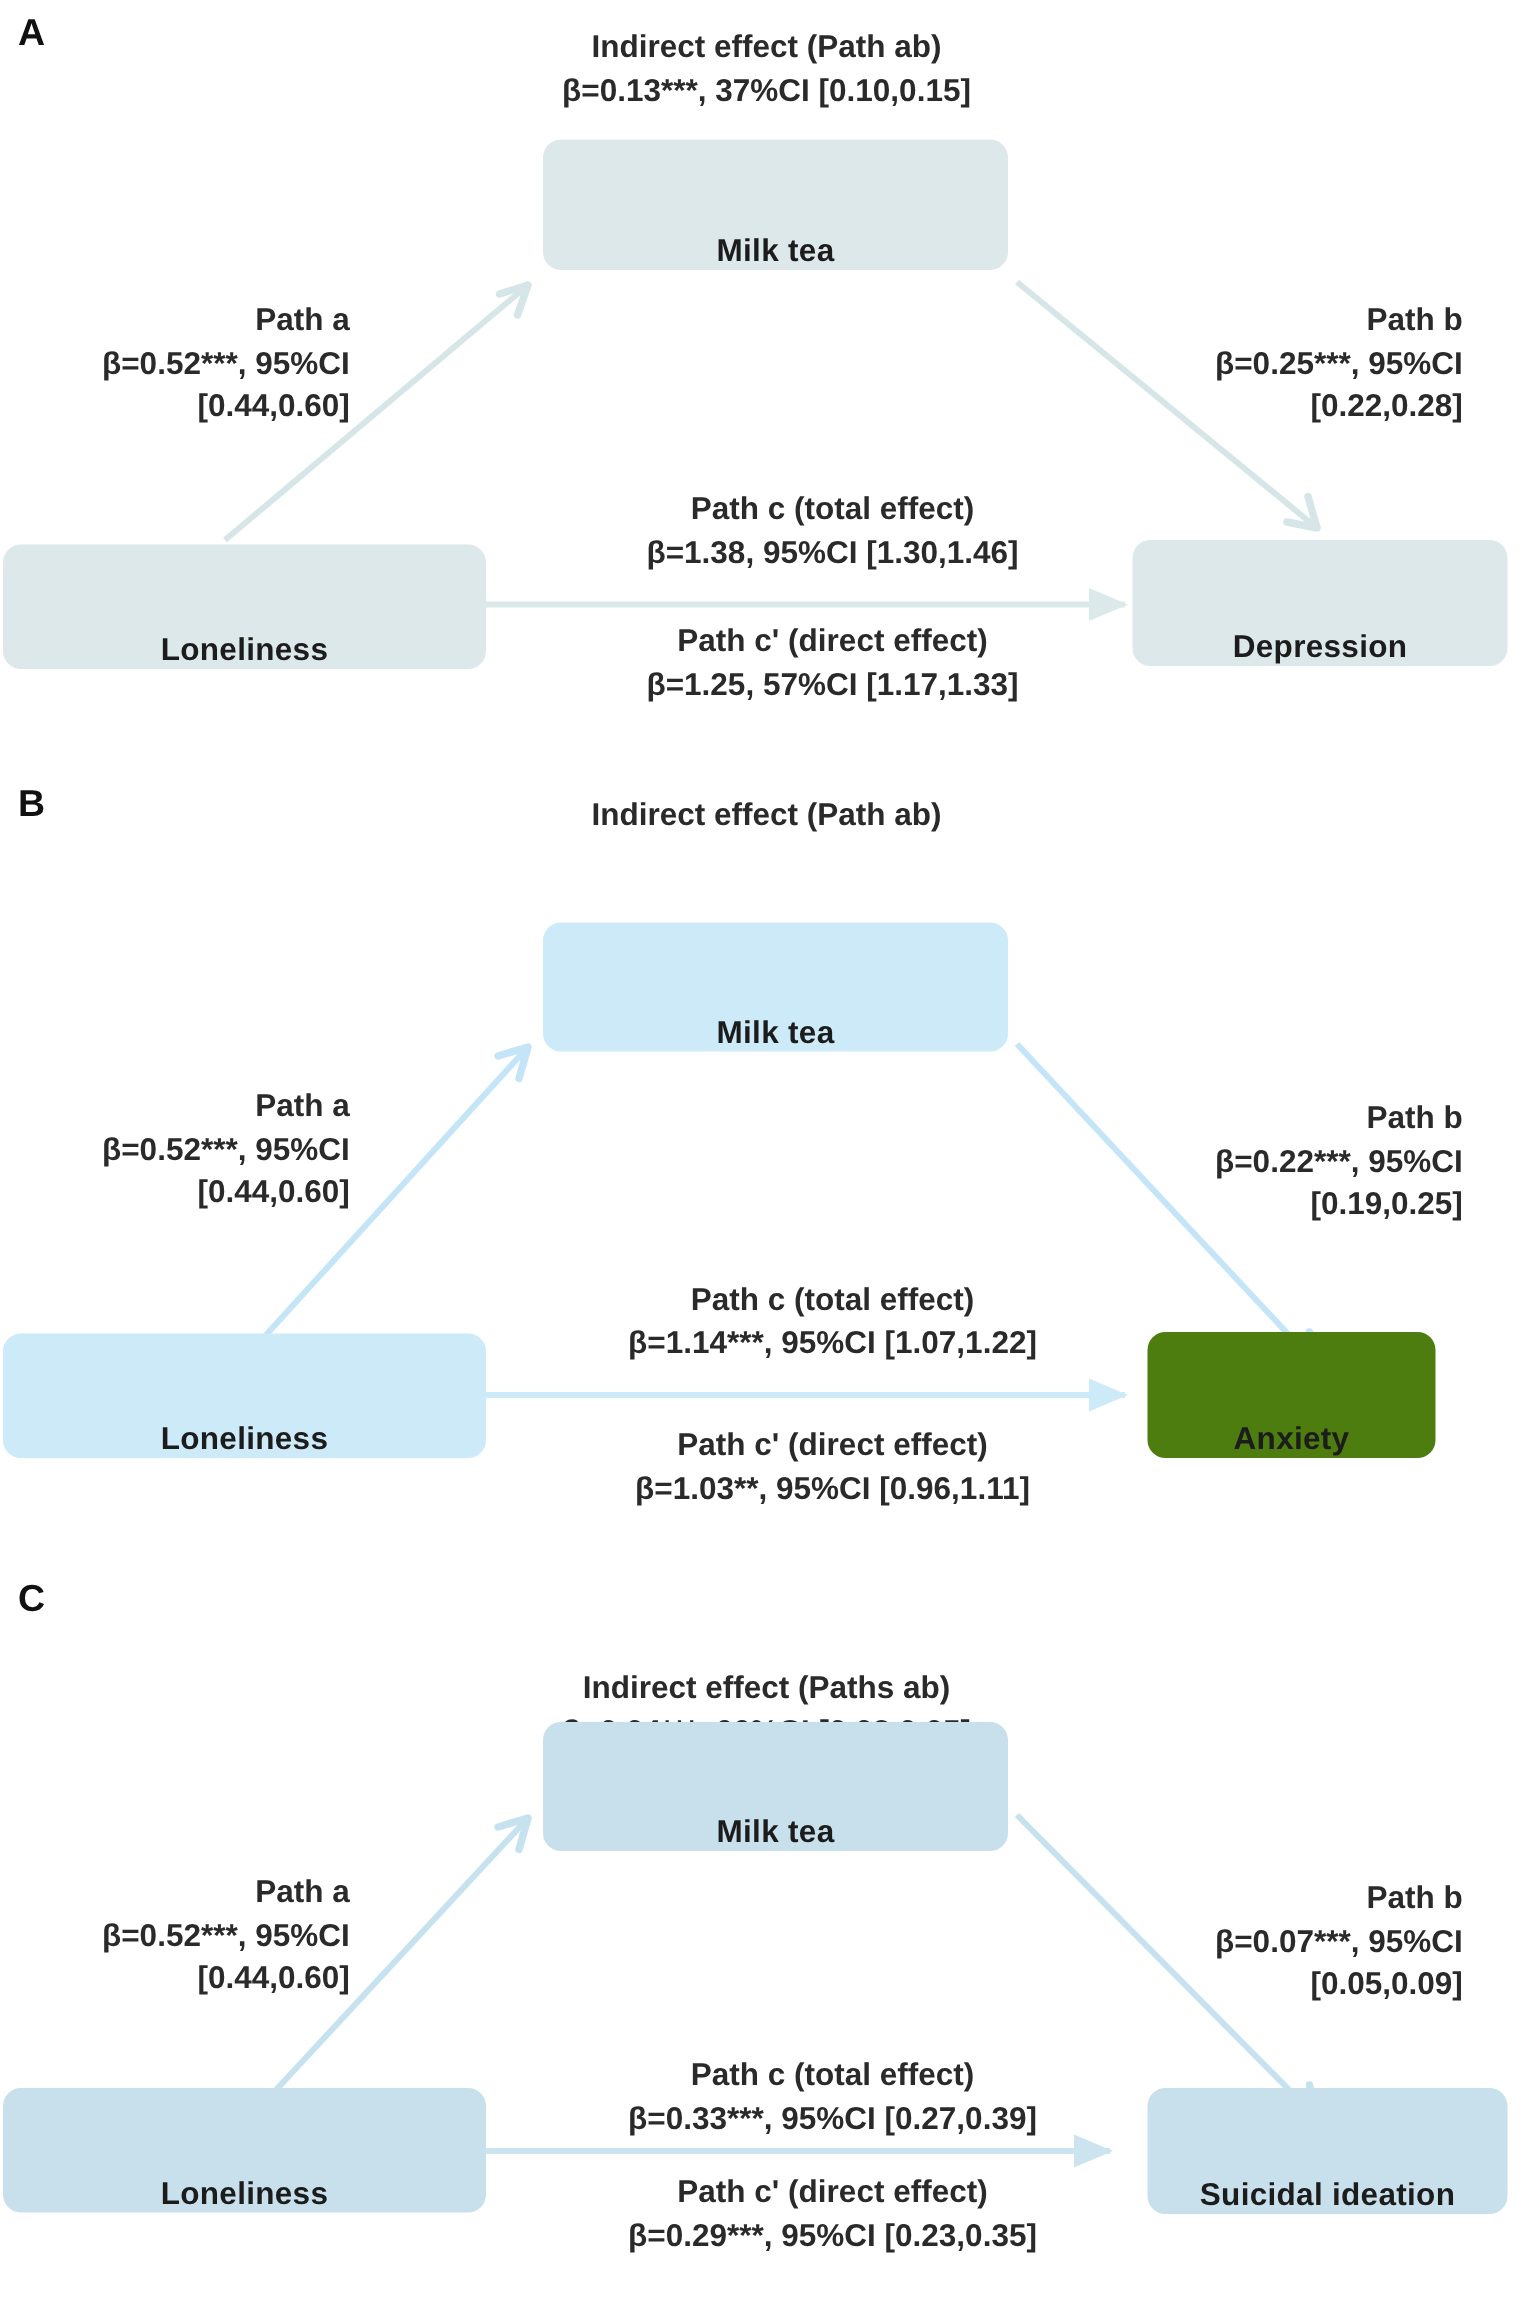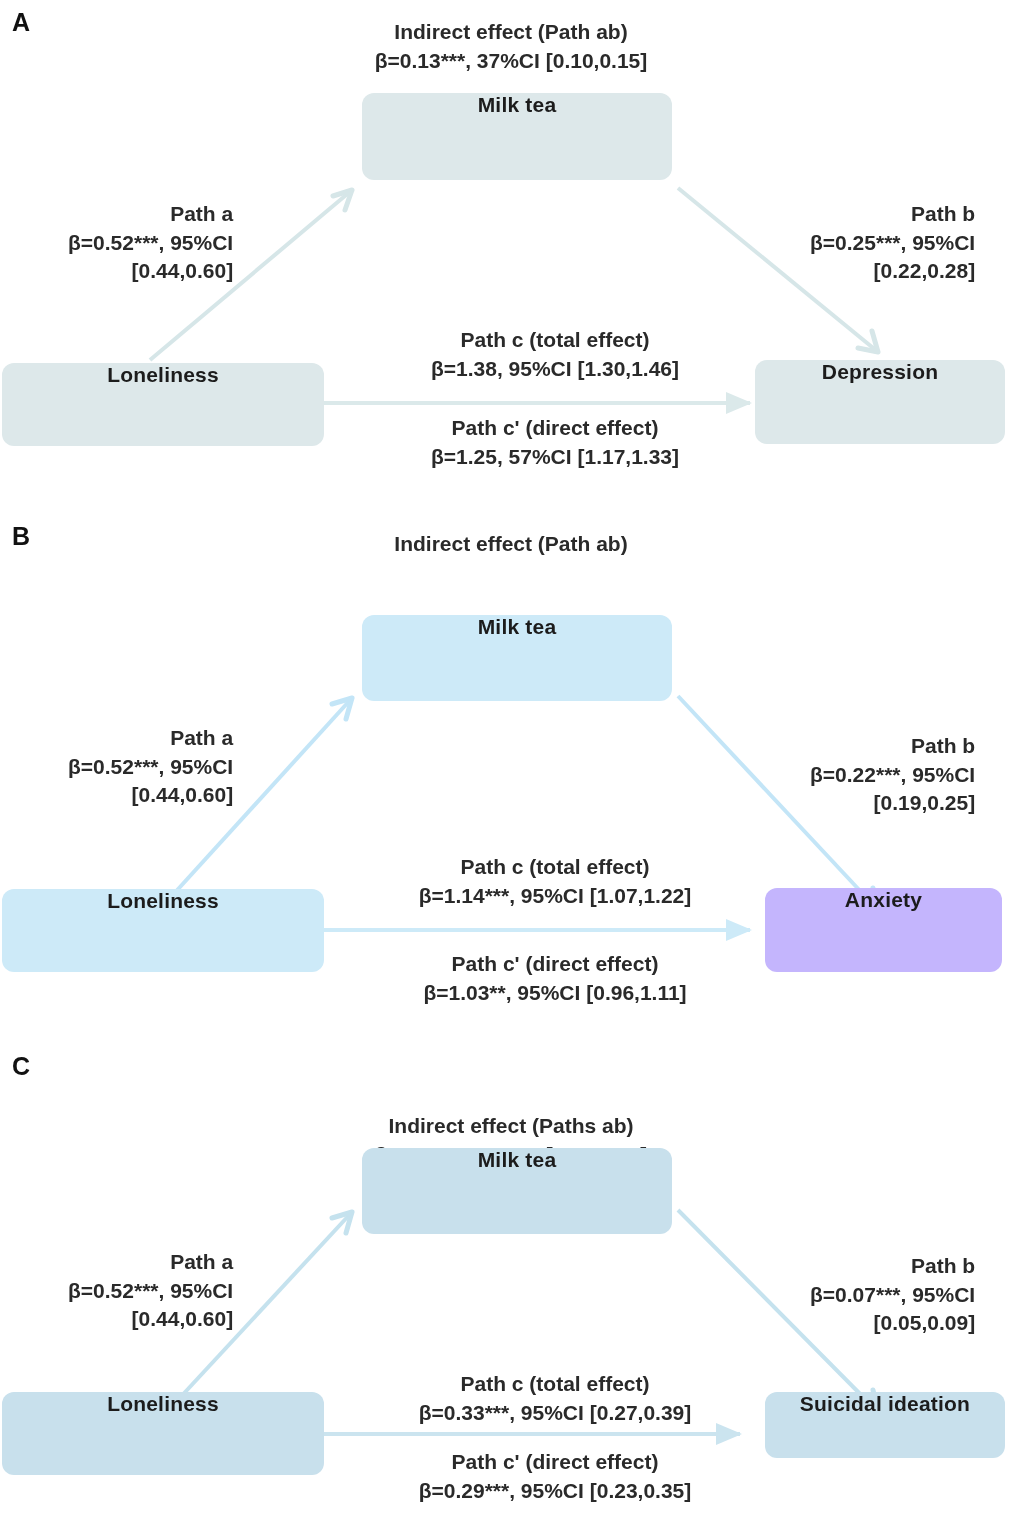--- a/index.html
+++ b/index.html
@@ -34,21 +34,21 @@
     font-size: 25px;
     font-weight: bold;
     color: #111;
     letter-spacing: 0px;
   }
 
   .node {
     position: absolute;
     border-radius: 12px;
     display: flex;
-    align-items: flex-start;
+    align-items: flex-end;
     justify-content: center;
     box-sizing: border-box;
   }
   .node-label {
     font-size: 21px;
     font-weight: bold;
     color: #1c1c1c;
     white-space: nowrap;
     letter-spacing: 0.2px;
   }
@@ -173,21 +173,21 @@
 
     <div class="edge-label center" style="left:335px; top:440px; width:440px;">
       <div>Path c' (direct effect)</div>
       <div>β=1.03**, 95%CI [0.96,1.11]</div>
     </div>
 
     <div class="node" style="left:2px; top:379px; width:322px; height:83px; background:#cdeaf8;">
       <span class="node-label">Loneliness</span>
     </div>
 
-    <div class="node" style="left:765px; top:378px; width:237px; height:84px; background:#c4b5fd;">
+    <div class="node" style="left:765px; top:378px; width:192px; height:84px; background:#4d7c0f;">
       <span class="node-label">Anxiety</span>
     </div>
   </div>
 
   <div class="panel" id="panel-C">
 
     <svg class="arrows" height="501" viewBox="0 0 1022 501">
       <path d="M 150 400 L 352 182" stroke="#c5e2ee" stroke-width="4" fill="none"></path>
       <path d="M 352 182 L 332 188 M 352 182 L 346 203" stroke="#c5e2ee" stroke-width="5" fill="none" stroke-linecap="round"></path>
       <path d="M 678 180 L 878 382" stroke="#c5e2ee" stroke-width="4" fill="none"></path>
@@ -226,18 +226,18 @@
 
     <div class="edge-label center" style="left:335px; top:418px; width:440px;">
       <div>Path c' (direct effect)</div>
       <div>β=0.29***, 95%CI [0.23,0.35]</div>
     </div>
 
     <div class="node" style="left:2px; top:362px; width:322px; height:83px; background:#c8e0ec;">
       <span class="node-label">Loneliness</span>
     </div>
 
-    <div class="node" style="left:765px; top:362px; width:240px; height:66px; background:#c8e0ec;">
+    <div class="node" style="left:765px; top:362px; width:240px; height:84px; background:#c8e0ec;">
       <span class="node-label">Suicidal ideation</span>
     </div>
   </div>
 
 </div>
 
 </body></html>

